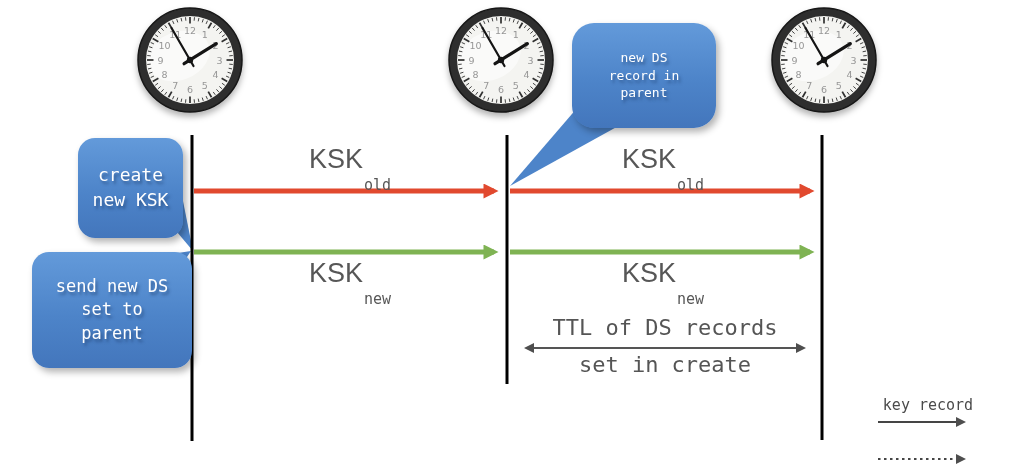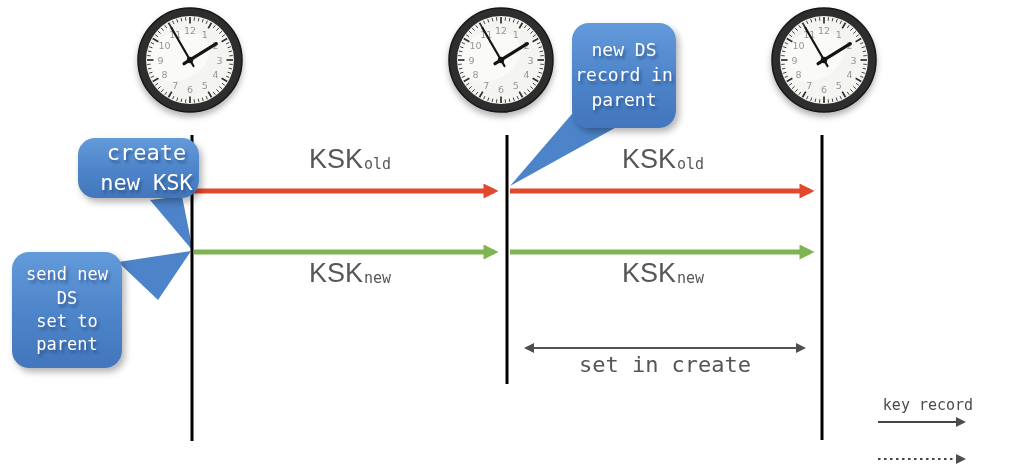--- a/index.html
+++ b/index.html
@@ -16,31 +16,31 @@
   
   .bubble{
     position:absolute;border-radius:17px;
     background:linear-gradient(180deg,#639ada 0%,#4d84c9 55%,#4376bc 100%);
     box-shadow:3px 4px 7px rgba(0,0,0,.30);
     color:#ffffff;text-align:center;white-space:pre-line;
     display:flex;align-items:center;justify-content:center;
     text-shadow:2px 3px 3px rgba(25,54,100,.55);
     line-height:1.38;z-index:3;
   }
-  .bubble-create{left:78px;top:138px;width:105px;height:60px;font-size:22px;padding-left:16px;}
-  .bubble-send{left:12px;top:252px;width:110px;height:116px;font-size:17px;}
-  .bubble-newds{left:572px;top:23px;width:104px;height:105px;font-size:18px;}
+  .bubble-create{left:78px;top:138px;width:105px;height:100px;font-size:18px;}
+  .bubble-send{left:32px;top:252px;width:160px;height:116px;font-size:17px;}
+  .bubble-newds{left:572px;top:23px;width:144px;height:105px;font-size:13px;border-radius:22px;}
   
   .ksk-label{
     position:absolute;transform:translateX(-50%);white-space:nowrap;
     color:#575757;font-family:"Liberation Sans",sans-serif;font-size:27px;z-index:2;
   }
   .ksk-label .sub{
     font-family:"DejaVu Sans Mono",monospace;font-size:15px;
-    position:relative;top:1px;margin-left:1px;margin-top:42px;
+    position:relative;top:22px;margin-left:1px;margin-top:42px;
   }
   .ksk-1t{left:350px;top:144px;} .ksk-1b{left:350px;top:258px;}
   .ksk-2t{left:663px;top:144px;} .ksk-2b{left:663px;top:258px;}
   
   .ttl-line{
     position:absolute;transform:translateX(-50%);white-space:nowrap;
     color:#555555;font-size:22px;z-index:2;
   }
   .ttl-1{left:665px;top:315px;} .ttl-2{left:665px;top:352px;}
   
@@ -345,17 +345,18 @@
   <div class="ksk-label ksk-1b">
     <span>KSK</span><span class="sub">new</span>
   </div>
   <div class="ksk-label ksk-2t">
     <span>KSK</span><span class="sub">old</span>
   </div>
   <div class="ksk-label ksk-2b">
     <span>KSK</span><span class="sub">new</span>
   </div>
 
+  <div class="ttl-line ttl-1">TTL of DS records</div>
   <div class="ttl-line ttl-2">set in create</div>
 
   <div class="legend-label legend-active">key record</div>
 
 </div>
 
 </body></html>

